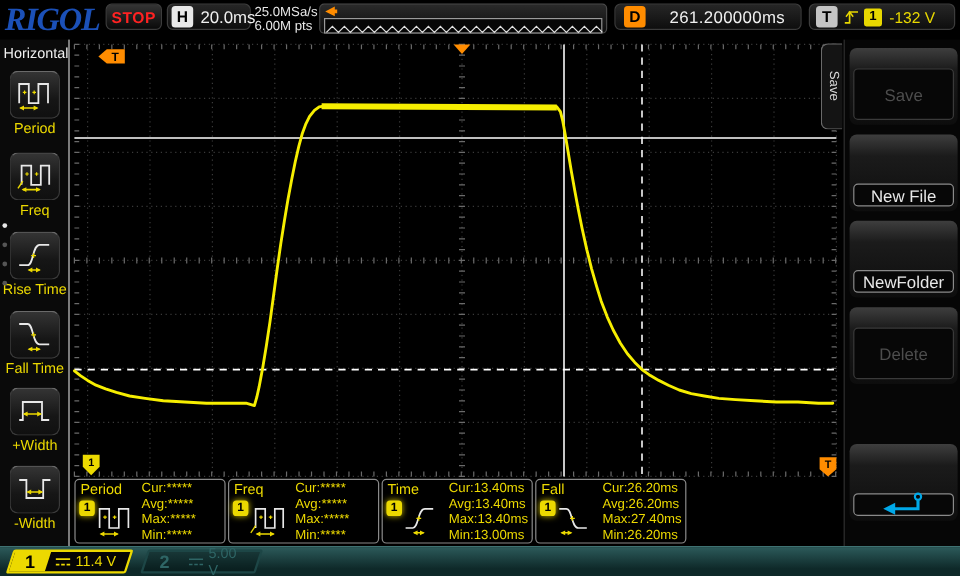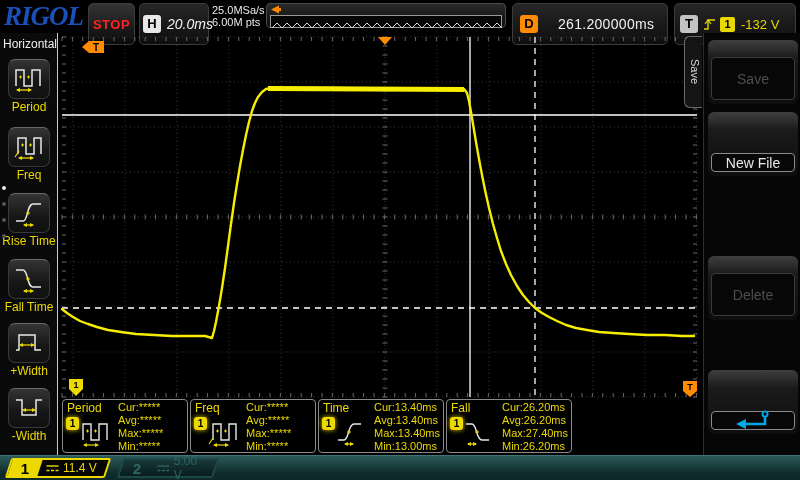--- a/index.html
+++ b/index.html
@@ -3,32 +3,32 @@
 <meta charset="utf-8">
 <style>
   html,body{margin:0;padding:0;background:#000;}
   #screen{position:relative;width:800px;height:480px;background:#000;overflow:hidden;
           font-family:"Liberation Sans","DejaVu Sans",sans-serif;-webkit-font-smoothing:antialiased;}
   .abs{position:absolute;}
 
   
   #logo{left:4px;top:1px;font-family:"Liberation Serif","DejaVu Serif",serif;
         font-weight:bold;font-style:italic;font-size:27px;color:#1b50b8;letter-spacing:-1px;}
-  .tpanel{position:absolute;top:3px;height:42px;border:1px solid #3c3c3c;border-radius:5px;
+  .tpanel{position:absolute;top:3px;height:22px;border:1px solid #3c3c3c;border-radius:5px;
           background:linear-gradient(#262626,#0e0e0e);display:flex;align-items:center;box-sizing:border-box;}
   #stop-btn{left:88px;width:47px;justify-content:center;background:linear-gradient(#343434,#0a0a0a);}
   #stop-btn span{color:#ff2222;font-weight:bold;font-size:13px;letter-spacing:.5px;}
   #h-panel{left:139px;width:70px;padding-left:3px;}
   .badge{width:18px;height:18px;border-radius:3px;text-align:center;line-height:18px;
          font-weight:bold;font-size:13px;color:#000;flex:0 0 auto;}
   .badge.white{background:#e8e8e8;}
   .badge.orange{background:#ff8c00;}
   .badge.gray{background:#c4c4c4;}
   .badge.yellow{background:#e8d800;width:15px;height:15px;line-height:15px;font-size:11px;border-radius:2px;}
-  #h-panel .val{color:#f0f0f0;font-size:14px;margin-left:6px;font-style:italic;}
+  #h-panel .val{color:#f0f0f0;font-size:14px;margin-left:6px;}
   #acq{left:212px;top:4px;color:#e8e8e8;font-size:11px;line-height:12px;}
   #membar{left:266px;top:3px;width:240px;height:25px;border:1px solid #4a4a4a;border-radius:4px;
           background:linear-gradient(#2a2a2a,#0c0c0c);box-sizing:border-box;}
   #membar .inner{position:absolute;left:3px;right:3px;top:11px;height:11px;border:1px solid #9a9a9a;background:#060606;}
   #mem-arrow{left:3px;top:1px;}
   #d-panel{left:512px;width:156px;padding-left:7px;}
   #d-panel .val{color:#f0f0f0;font-size:14px;margin-left:20px;letter-spacing:.3px;}
   #t-panel{left:674px;width:122px;padding-left:5px;}
   #t-panel .val{color:#e8d800;font-size:13px;margin-left:6px;}
   #t-panel .slope{margin-left:5px;margin-right:4px;}
@@ -651,20 +651,23 @@
   </div>
 
   <div id="save-tab" class="abs">Save</div>
   <div id="right-menu" class="abs">
     <div class="slot" style="top:7px">
       <div class="skey dis">Save</div>
     </div>
     <div class="slot" style="top:79px">
       <div class="skey en">New File</div>
     </div>
+    <div class="slot" style="top:151px">
+      <div class="skey en">NewFolder</div>
+    </div>
     <div class="slot" style="top:223px">
       <div class="skey dis">Delete</div>
     </div>
     <div class="slot" style="top:337px">
       <div class="skey en">
         <svg width="40" height="24" viewBox="0 0 40 24">
           <circle cx="32" cy="5" r="2.6" fill="none" stroke="#00a8e8" stroke-width="1.8"></circle>
           <path d="M32 8 V15 H12" fill="none" stroke="#00a8e8" stroke-width="2.6"></path>
           <polygon points="13,10 3,15 13,20" fill="#00a8e8"></polygon>
         </svg>

